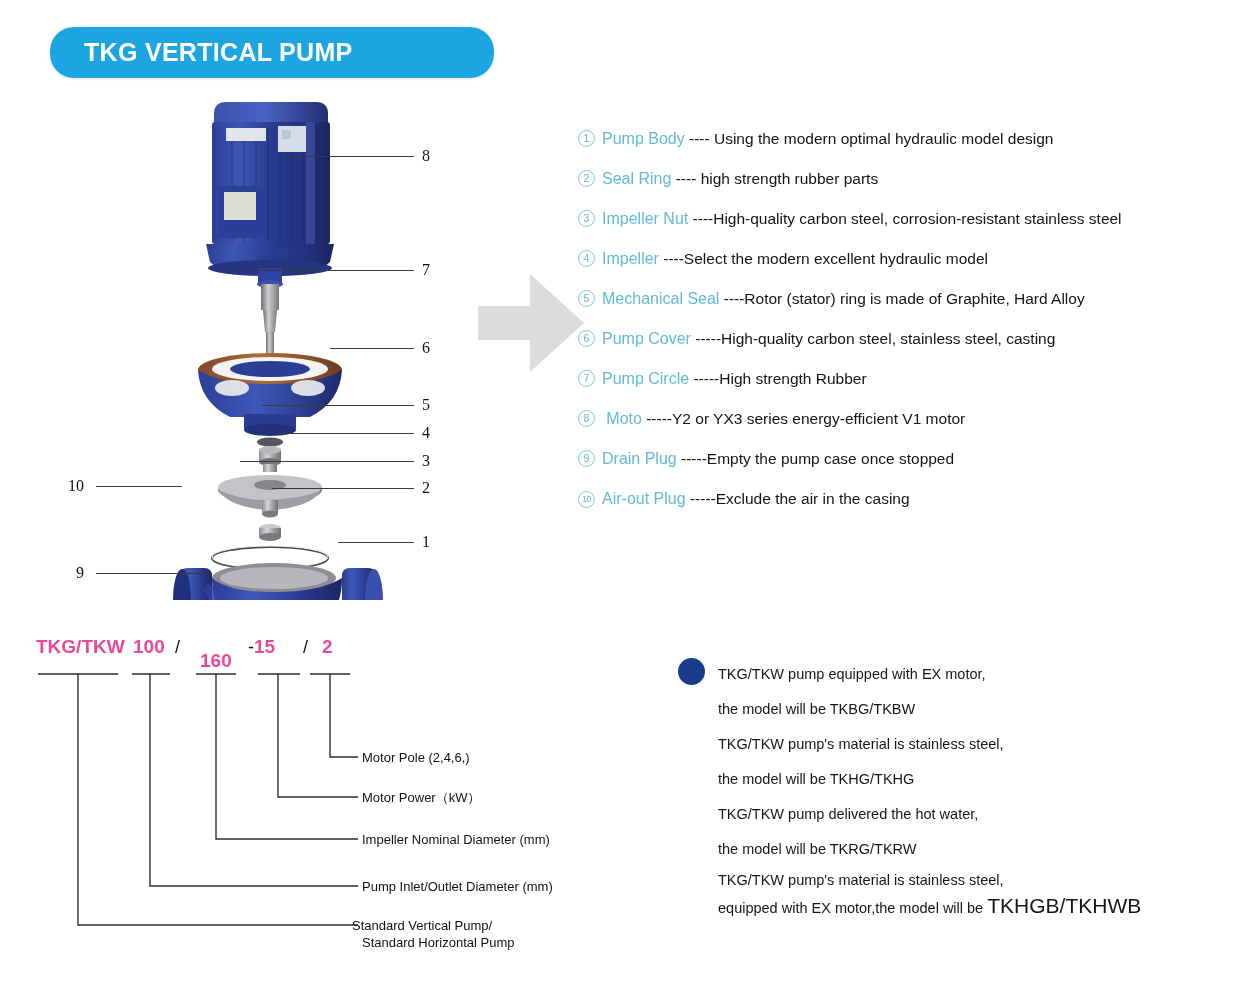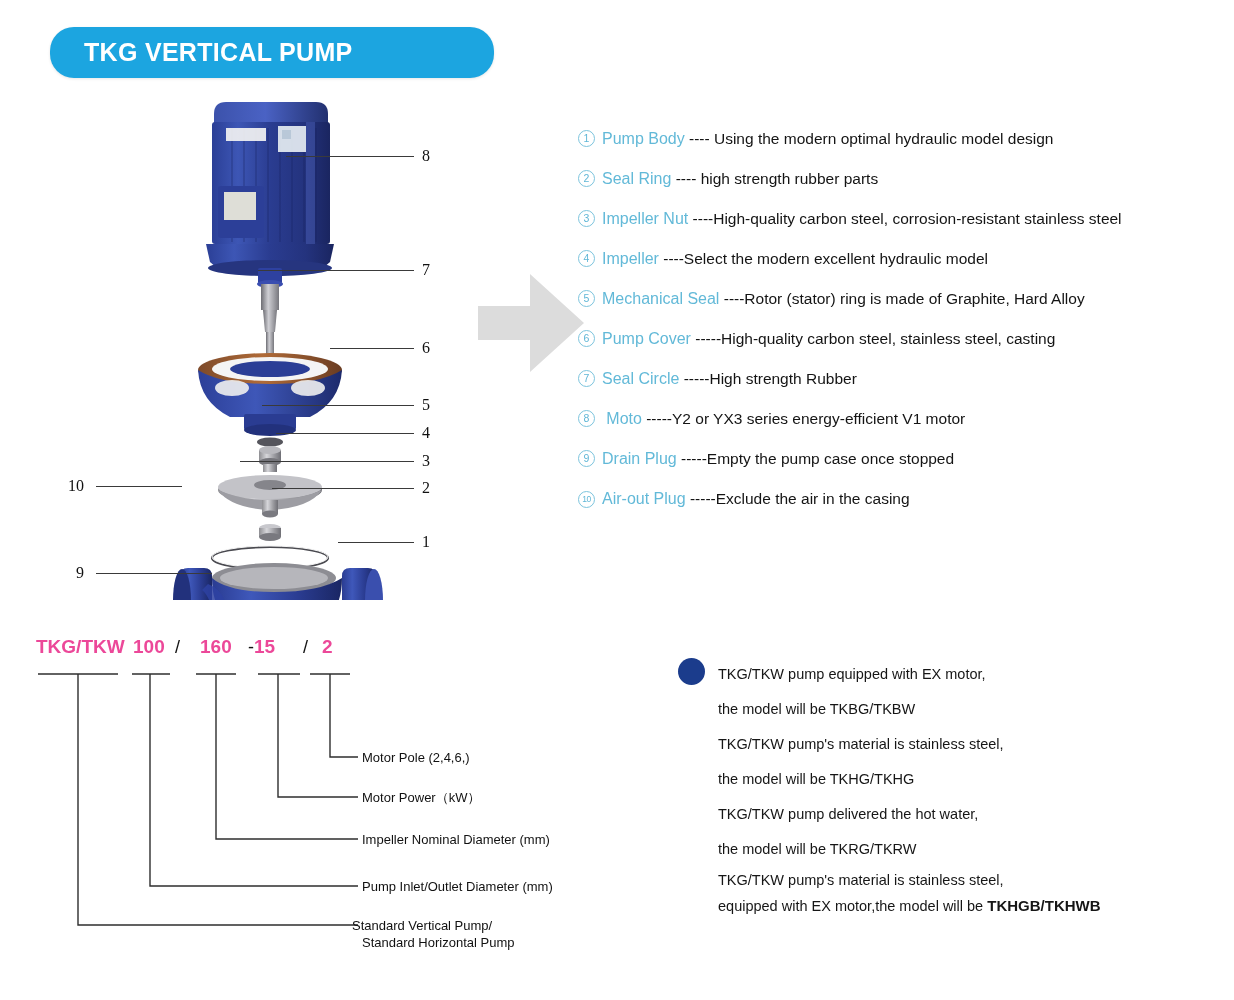--- a/index.html
+++ b/index.html
@@ -178,21 +178,21 @@
     border-radius: 50%;
     background: #1b3c8c;
   }
   .note-line {
     font-size: 14.5px;
     line-height: 35px;
     color: #161616;
     white-space: nowrap;
   }
   .note-line.tight { line-height: 26px; }
-  .note-line .strong { font-weight: bold; font-size: 15px; }
+  .note-line .strong { font-weight: normal; font-size: 21px; }
 </style>
 </head>
 <body>
 
 <div id="title-banner">
   <span class="title-text">TKG VERTICAL PUMP</span>
 </div>
 
 <div id="pump-figure">
   <svg width="340" height="508" viewBox="0 0 340 508" xmlns="http://www.w3.org/2000/svg">
@@ -398,38 +398,38 @@
   <div class="legend-row">
     <span class="cnum-circle">4</span><span class="part-name">Impeller</span>&nbsp;<span class="part-desc">----Select the modern excellent hydraulic model</span>
   </div>
   <div class="legend-row">
     <span class="cnum-circle">5</span><span class="part-name">Mechanical Seal</span>&nbsp;<span class="part-desc">----Rotor (stator) ring is made of Graphite, Hard Alloy</span>
   </div>
   <div class="legend-row">
     <span class="cnum-circle">6</span><span class="part-name">Pump Cover</span>&nbsp;<span class="part-desc">-----High-quality carbon steel, stainless steel, casting</span>
   </div>
   <div class="legend-row">
-    <span class="cnum-circle">7</span><span class="part-name">Seal Circle</span>&nbsp;<span class="part-desc">-----High strength Rubber</span>
+    <span class="cnum-circle">7</span><span class="part-name">Pump Circle</span>&nbsp;<span class="part-desc">-----High strength Rubber</span>
   </div>
   <div class="legend-row">
     <span class="cnum-circle">8</span>&nbsp;<span class="part-name">Moto</span>&nbsp;<span class="part-desc">-----Y2 or YX3 series energy-efficient V1 motor</span>
   </div>
   <div class="legend-row">
     <span class="cnum-circle">9</span><span class="part-name">Drain Plug</span>&nbsp;<span class="part-desc">-----Empty the pump case once stopped</span>
   </div>
   <div class="legend-row">
     <span class="cnum-circle wide">10</span><span class="part-name">Air-out Plug</span>&nbsp;<span class="part-desc">-----Exclude the air in the casing</span>
   </div>
 </div>
 
 <div id="model-code">
   <span class="token" style="left:6px;">TKG/TKW</span>
   <span class="token" style="left:103px;">100</span>
   <span class="sep" style="left:145px;">/</span>
-  <span class="token" style="left:170px;">160</span>
+  <span class="token" style="left:170px;margin-top:14px;">160</span>
   <span class="sep" style="left:218px;">-</span>
   <span class="token" style="left:224px;">15</span>
   <span class="sep" style="left:273px;">/</span>
   <span class="token" style="left:292px;">2</span>
 </div>
 
 <svg id="nomenclature" width="1234" height="1000" viewBox="0 0 1234 1000" xmlns="http://www.w3.org/2000/svg">
   <g stroke="#2e2e2e" stroke-width="1.4" fill="none">
 
     <line x1="38" y1="674" x2="118" y2="674"></line>

